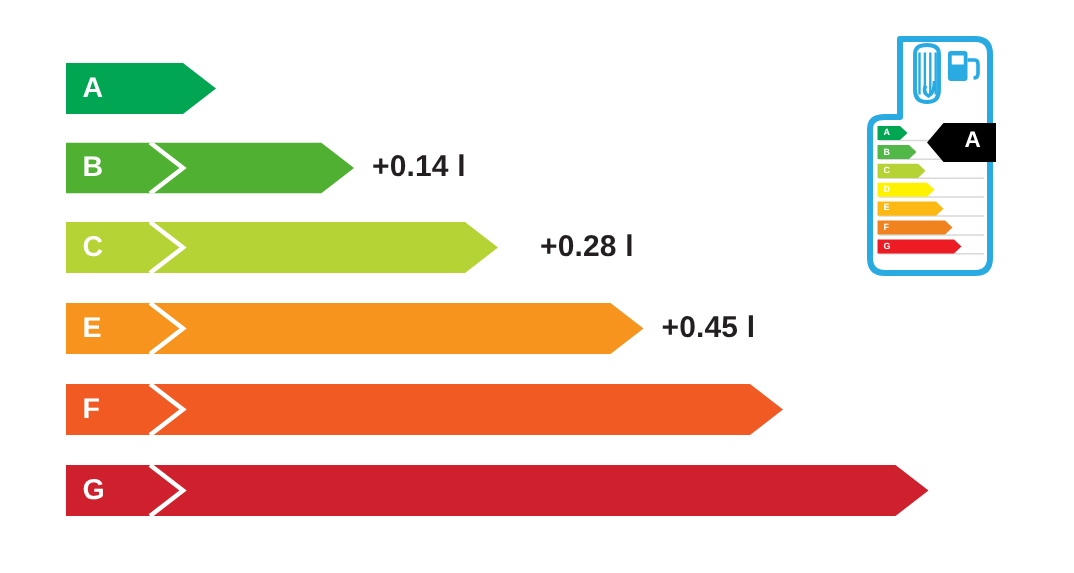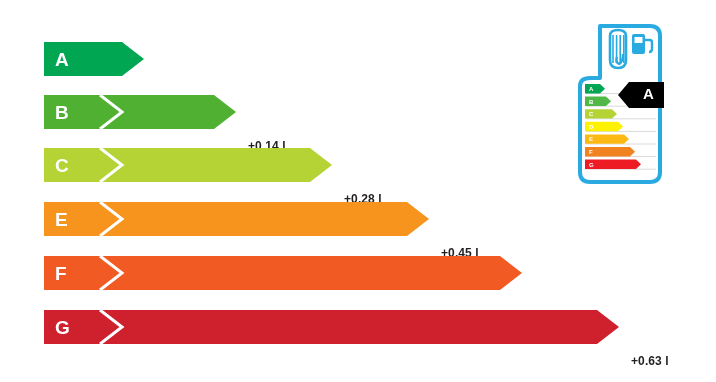--- a/index.html
+++ b/index.html
@@ -17,23 +17,22 @@
   .bar-svg{display:block;height:34px;}
 
   .bar-letter{
     position:absolute;left:11px;top:50%;transform:translateY(-50%);
     color:#ffffff;font-size:19px;font-weight:bold;line-height:1;
     letter-spacing:.4px;pointer-events:none;
   }
 
   .bar-value{
     position:absolute;top:50%;transform:translateY(-50%);
-    color:#231f20;font-size:12px;font-weight:bold;white-space:nowrap;
+    color:#231f20;font-size:20px;font-weight:bold;white-space:nowrap;
     letter-spacing:.1px;
-    margin-top:34px;
   }
 
   
   #tyre-label{position:absolute;left:578px;top:24px;width:84px;height:160px;}
   .tl-svg{display:block;}
   .tl-badge-letter{
     position:absolute;color:#fff;font-size:15px;font-weight:bold;
     left:643px;top:86px;line-height:1;
   }
   .tl-grade-letter{
@@ -65,21 +64,21 @@
           <span class="bar-value" style="left: 204px;">+0.14 l</span>
         </div>
       </div>
       <div class="bar-row" style="top: 148px;">
         <div class="bar-wrap" style="width: 328px;">
           <svg width="288" height="34" viewBox="0 0 288 34" class="bar-svg">
             <path d="M0,0 L266,0 L288,17 L266,34 L0,34 Z" fill="#b5d334"></path>
             <path d="M56,0 L78,17 L56,34" fill="none" stroke="#ffffff" stroke-width="3"></path>
           </svg>
           <span class="bar-letter">C</span>
-          <span class="bar-value" style="left: 300px;">+0.28 l</span>
+          <span class="bar-value" style="left: 316px;">+0.28 l</span>
         </div>
       </div>
       <div class="bar-row" style="top: 202px;">
         <div class="bar-wrap" style="width: 425px;">
           <svg width="385" height="34" viewBox="0 0 385 34" class="bar-svg">
             <path d="M0,0 L363,0 L385,17 L363,34 L0,34 Z" fill="#f7941e"></path>
             <path d="M56,0 L78,17 L56,34" fill="none" stroke="#ffffff" stroke-width="3"></path>
           </svg>
           <span class="bar-letter">E</span>
           <span class="bar-value" style="left: 397px; text-align: center;">+0.45 l</span>
@@ -94,21 +93,20 @@
           <span class="bar-letter">F</span>
         </div>
       </div>
       <div class="bar-row" style="top: 310px;">
         <div class="bar-wrap" style="width: 615px;">
           <svg width="575" height="34" viewBox="0 0 575 34" class="bar-svg">
             <path d="M0,0 L553,0 L575,17 L553,34 L0,34 Z" fill="#cf202e"></path>
             <path d="M56,0 L78,17 L56,34" fill="none" stroke="#ffffff" stroke-width="3"></path>
           </svg>
           <span class="bar-letter">G</span>
-          <span class="bar-value" style="left: 587px;">+0.63 l</span>
         </div>
       </div>
     </div>
 
   <div id="tyre-label">
       <svg width="84" height="160" viewBox="0 0 84 160" class="tl-svg">
         <path d="M22,2 L72,2 Q82,2 82,12 L82,148 Q82,158 72,158 L12,158 Q2,158 2,148 L2,62 Q2,54 12,54 L22,54 Z" fill="#ffffff" stroke="#29abe2" stroke-width="4" stroke-linejoin="round"></path>
         <g>
           <path d="M32,12 Q32,6 40,6 Q48,6 48,12 L48,36 Q48,44 40,44 Q32,44 32,36 Z" fill="none" stroke="#29abe2" stroke-width="2.6"></path>
           <line x1="35" y1="11" x2="35" y2="39" stroke="#29abe2" stroke-width="1.6"></line>

